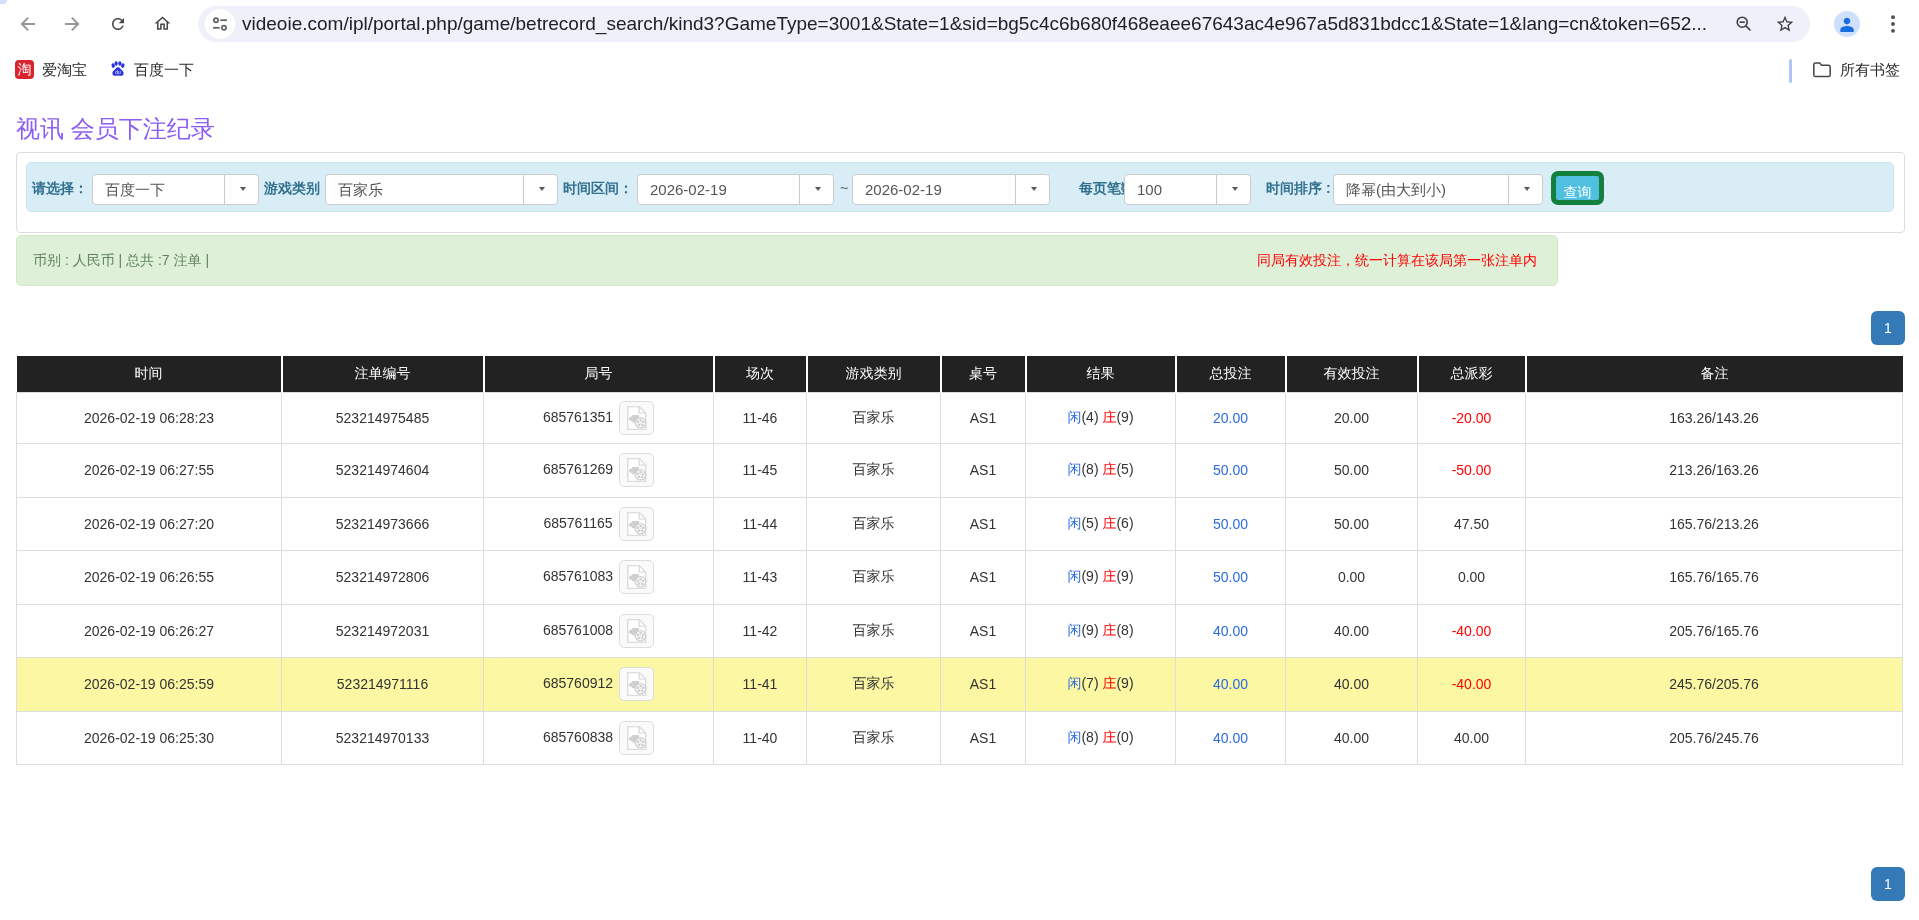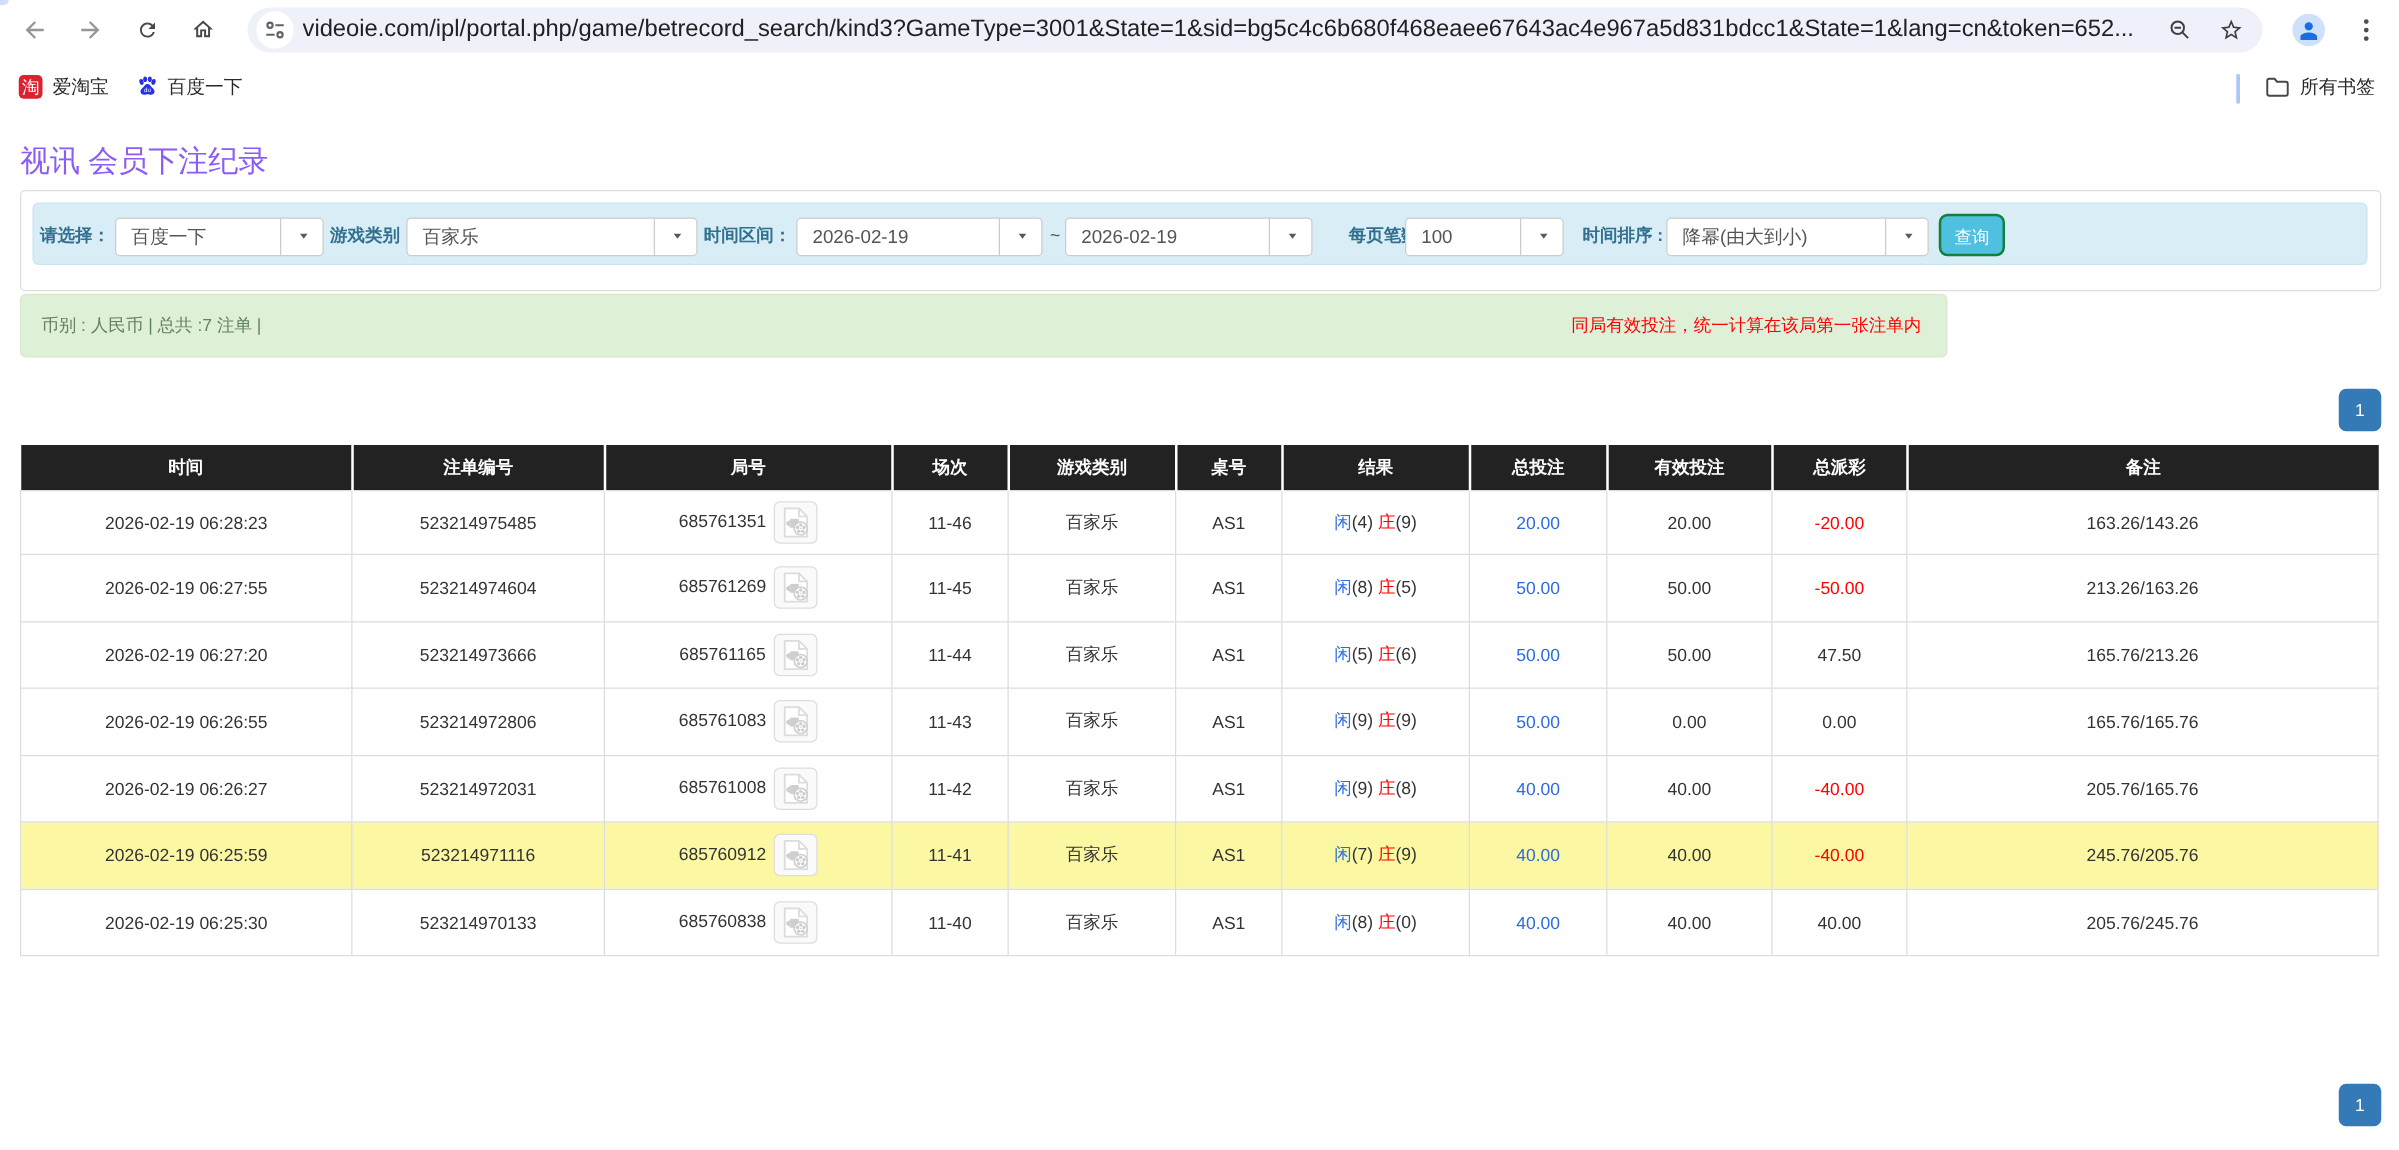--- a/index.html
+++ b/index.html
@@ -18,29 +18,29 @@
 
 
 #title { position:absolute; left:16px; top:113px; font-size:24px; color:#8b5cf6; }
 #panel { position:absolute; left:16px; top:152px; width:1889px; height:81px; border:1px solid #ddd; border-radius:4px; background:#fff; }
 #bluebar { position:absolute; left:26px; top:162px; width:1868px; height:50px; background:#d9edf7; border:1px solid #c9e5f2; border-radius:5px; }
 .flabel { position:absolute; top:173px; height:31px; line-height:31px; font-size:14px; font-weight:bold; color:#31708f; white-space:nowrap;text-align:center; }
 .sel { position:absolute; top:173.5px; height:31px; background:#fff; border:1px solid #ccc; border-radius:4px; font-size:15px; color:#555; }
 .sel .txt { position:absolute; left:12px; top:0; height:29px; line-height:29px; white-space:nowrap; }
 .sel .arr { position:absolute; right:0; top:0; width:34px; height:29px; border-left:1px solid #ccc; }
 .sel .arr:after { content:""; position:absolute; left:15px; top:12.5px; width:0; height:0; border-left:3.5px solid transparent; border-right:3.5px solid transparent; border-top:4.5px solid #58595b; }
-#qbtn { position:absolute; left:1551px; top:171px; width:53px; height:34px; background:#50c0e0; border:2px solid #15803d; border-radius:7px; color:#fff; font-size:14px; text-align:center; line-height:32px; }
+#qbtn { position:absolute; left:1551px; top:171px; width:53px; height:34px; background:#50c0e0; border:5px solid #15803d; border-radius:7px; color:#fff; font-size:14px; text-align:center; line-height:32px; }
 #greenbar { position:absolute; left:16px; top:235px; width:1542px; height:51px; background:#dff0d8; border:1px solid #d6e9c6; border-radius:5px; }
 #greenbar .lt { position:absolute; left:16px; top:0; height:48px; line-height:48px; font-size:14px; color:#61825f; }
 #greenbar .rt { position:absolute; right:20px; top:0; height:48px; line-height:48px; font-size:14px; color:#ff0000; }
 .pag { position:absolute; left:1871px; width:34px; height:34px; background:#337ab7; border-radius:6px; color:#fff; font-size:14px; text-align:center; line-height:34px; }
 
 
 #tbl { position:absolute; left:16px; top:356px; width:1887px; border-collapse:collapse; table-layout:fixed; font-size:14px; color:#333; }
-#tbl th { background:#222; color:#fff; font-weight:bold; font-size:14px; text-align:center; height:36px; border-right:2px solid #fff; }
+#tbl th { background:#222; color:#fff; font-weight:normal; font-size:14px; text-align:center; height:36px; border-right:2px solid #fff; }
 #tbl th:last-child { border-right:none; }
 #tbl td { text-align:center; border:1px solid #ddd; background:#fff; }
 #tbl tr.dr td { height:53.5px; }
 #tbl tr.r1 td { height:51.5px; }
 .vbtn svg { position:absolute; left:4px; top:3px; }
 #tbl tr.yellow td { background:#fbf7a3; }
 #tbl tr.foot td { background:#999; color:#fff; font-weight:bold; height:38px; border:none; border-right:2px solid #fff; }
 #tbl tr.foot td:last-child { border-right:none; }
 #tbl tr.foot2 td { border-top:2px solid #fff; }
 .blue { color:#2c6be0; }

